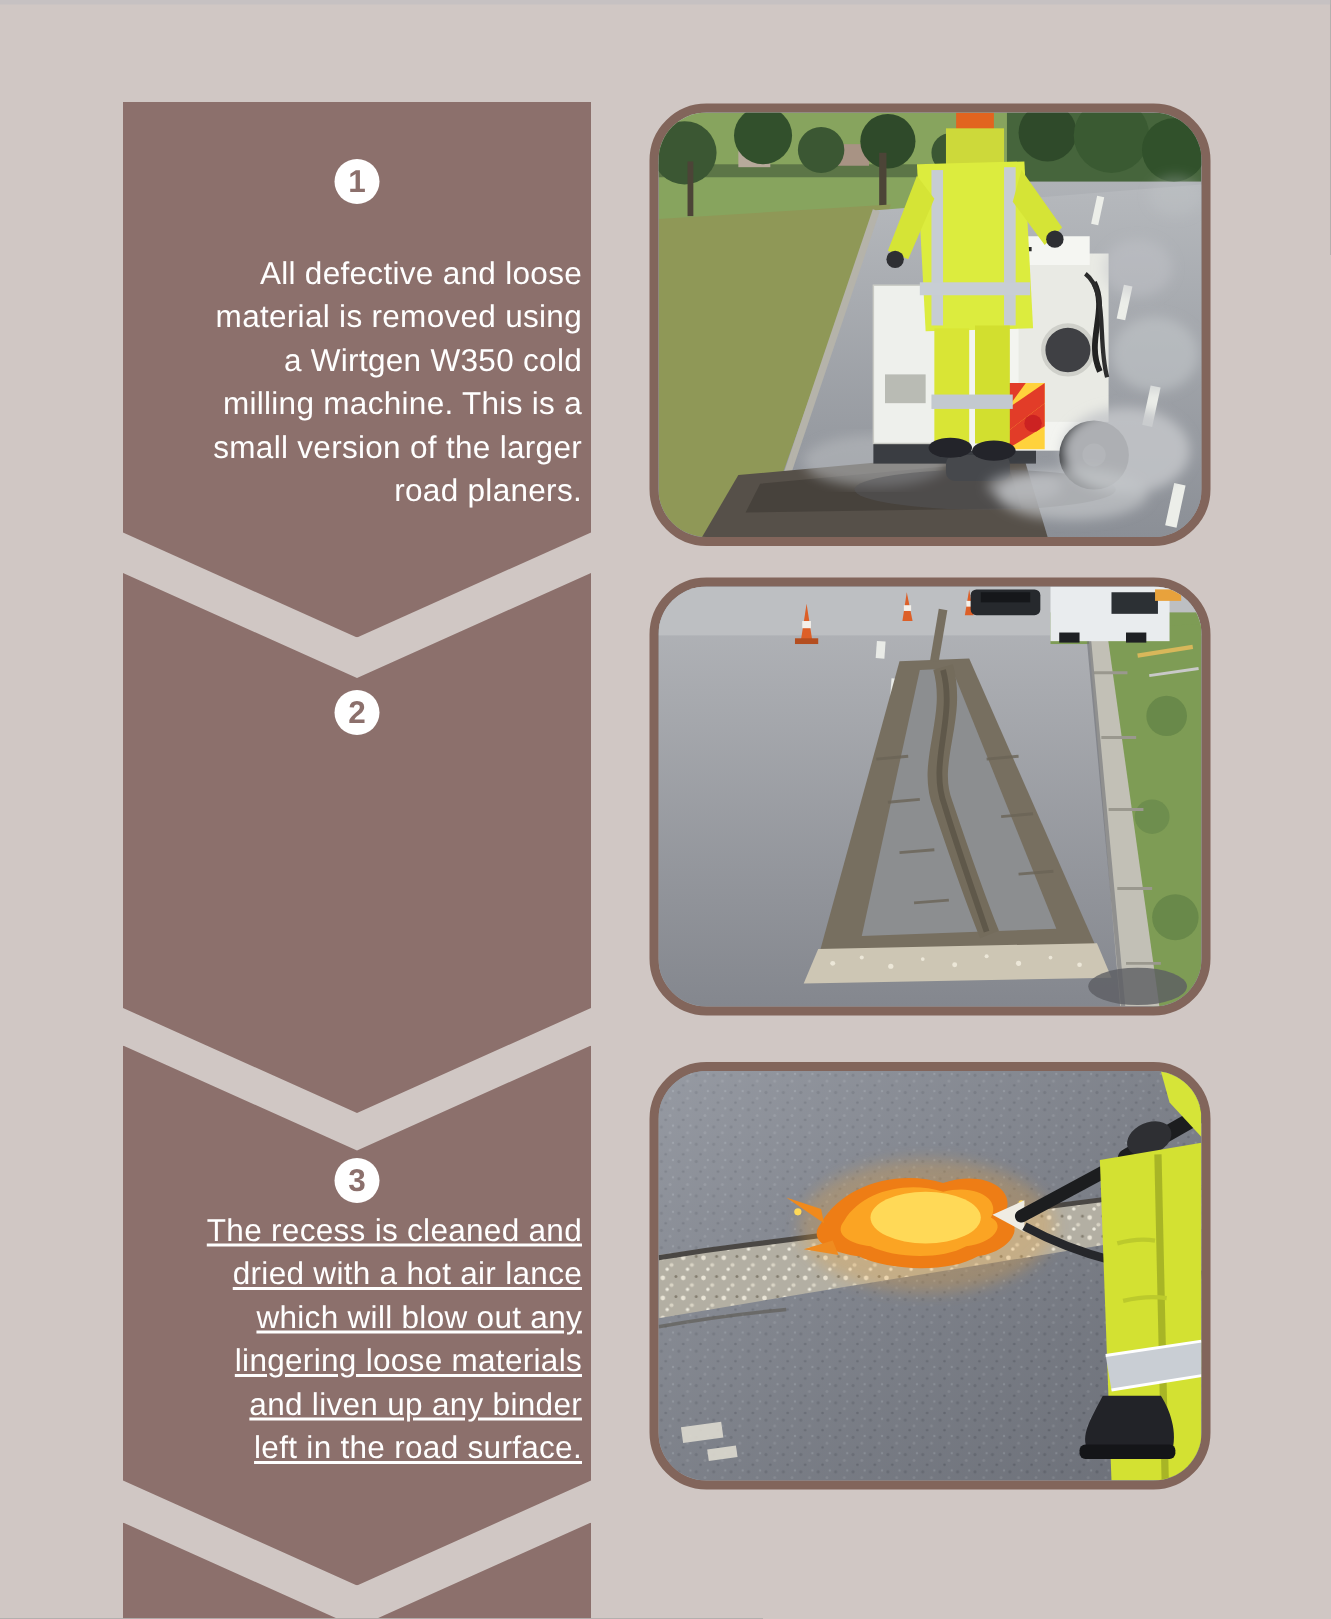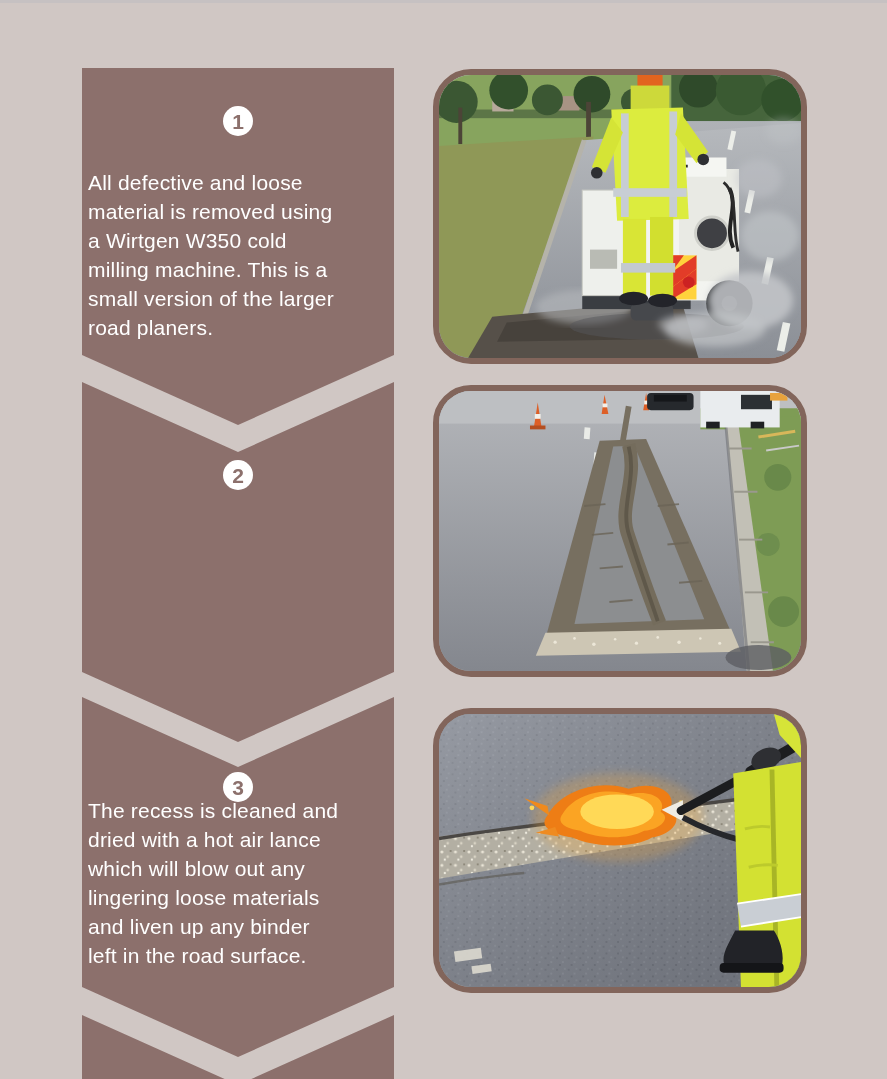--- a/index.html
+++ b/index.html
@@ -20,25 +20,25 @@
 
   .num-circle{position:absolute;left:50%;transform:translateX(-50%);
     width:30px;height:30px;border-radius:50%;background:#ffffff;
     display:flex;align-items:center;justify-content:center;}
   .num-circle span{color:#8c706c;font-size:21px;font-weight:bold;line-height:1;}
   .panel-1 .num-circle{top:38px;}
   .panel-2 .num-circle{top:78px;}
   .panel-3 .num-circle{top:75px;}
 
   .step-text{position:absolute;left:6px;right:6px;margin:0;
-    color:#ffffff;font-size:21px;line-height:29px;text-align:left;
+    color:#ffffff;font-size:21px;line-height:29px;text-align:right;
     white-space:pre-line;letter-spacing:.2px;}
   .panel-1 .step-text{top:100px;}
   .panel-2 .step-text{top:108px;}
-  .panel-3 .step-text{top:99px;}
+  .panel-3 .step-text{top:109px;text-decoration:underline;}
 
   
   .photo{position:absolute;left:433px;margin:0;box-sizing:border-box;width:374px;
     border:6px solid #82655b;border-radius:38px;overflow:hidden;background:#9aa0a6;}
   .photo svg{display:block;width:100%;height:100%;}
   .photo-1{top:69px;height:295px;}
   .photo-2{top:385px;height:292px;}
   .photo-3{top:708px;height:285px;}
 </style>
 </head>

